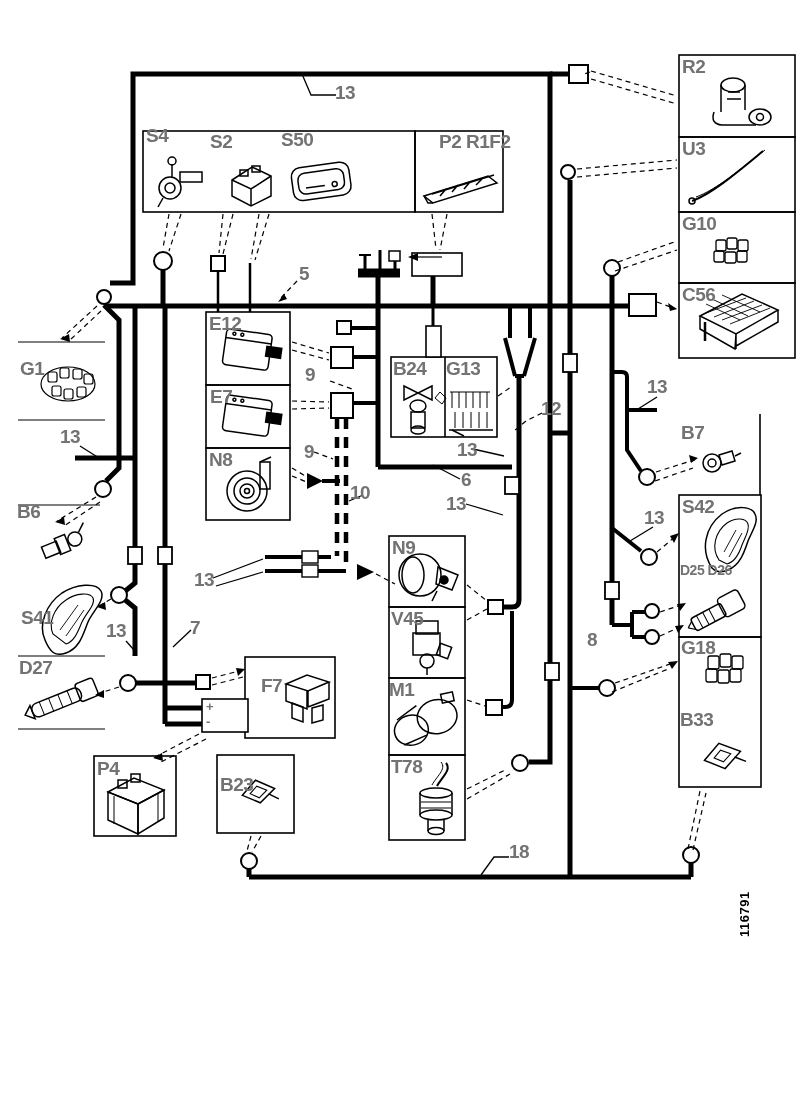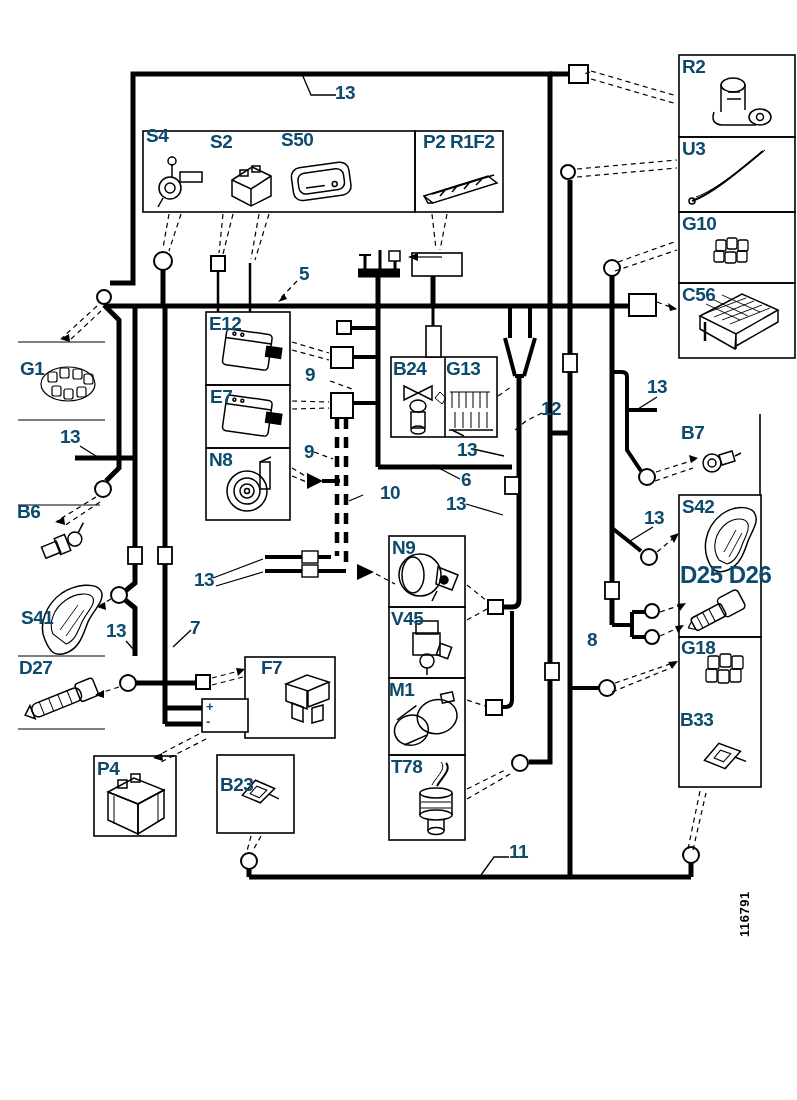--- a/index.html
+++ b/index.html
@@ -1,19 +1,19 @@
 <!DOCTYPE html>
 <html><head>
 <meta charset="utf-8">
 <style>
   html,body{margin:0;padding:0;background:#fff;}
   #stage{position:relative;width:797px;height:1100px;background:#ffffff;overflow:hidden;
          font-family:"Liberation Sans",sans-serif;}
   #art{position:absolute;left:0;top:0;}
-  .lbl{position:absolute;font:bold 19px "Liberation Sans",sans-serif;color:#0c4a6e;
+  .lbl{position:absolute;font:bold 19px "Liberation Sans",sans-serif;color:#737373;
        letter-spacing:-0.5px;white-space:nowrap;line-height:1;}
   .sm{font-size:13px;letter-spacing:0;}
   #pn{position:absolute;left:737px;top:937px;transform:rotate(-90deg);transform-origin:0 0;
       font:bold 13px "Liberation Sans",sans-serif;color:#000;letter-spacing:0.5px;}
 </style>
 </head>
 <body>
 
 <div id="stage">
 
@@ -400,62 +400,62 @@
       <path d="M286,684 V701 L307,709 V691 M329,682 V699 L308,707 M308,691 V707"></path>
       <polygon points="292,703 303,707 303,722 292,718"></polygon>
       <polygon points="312,708 323,705 323,720 312,723"></polygon>
     </g>
   </g>
 </svg>
 
   <div class="lbl" style="left:146px;top:126px">S4</div>
   <div class="lbl" style="left:210px;top:132px">S2</div>
   <div class="lbl" style="left:281px;top:130px">S50</div>
-  <div class="lbl" style="left:423px;top:132px">P2 R1F2</div>
+  <div class="lbl" style="left:439px;top:132px">P2 R1F2</div>
   <div class="lbl" style="left:209px;top:314px">E12</div>
   <div class="lbl" style="left:210px;top:387px">E7</div>
   <div class="lbl" style="left:209px;top:450px">N8</div>
   <div class="lbl" style="left:393px;top:359px">B24</div>
   <div class="lbl" style="left:446px;top:359px">G13</div>
   <div class="lbl" style="left:392px;top:538px">N9</div>
   <div class="lbl" style="left:391px;top:609px">V45</div>
   <div class="lbl" style="left:389px;top:680px">M1</div>
   <div class="lbl" style="left:391px;top:757px">T78</div>
-  <div class="lbl" style="left:261px;top:658px">F7</div>
+  <div class="lbl" style="left:261px;top:676px">F7</div>
   <div class="lbl" style="left:97px;top:759px">P4</div>
   <div class="lbl" style="left:220px;top:775px">B23</div>
   <div class="lbl" style="left:682px;top:57px">R2</div>
   <div class="lbl" style="left:682px;top:139px">U3</div>
   <div class="lbl" style="left:682px;top:214px">G10</div>
   <div class="lbl" style="left:682px;top:285px">C56</div>
   <div class="lbl" style="left:681px;top:423px">B7</div>
   <div class="lbl" style="left:682px;top:497px">S42</div>
-  <div class="lbl" style="left:680px;top:563px;font-size:24px">D25 D26</div>
+  <div class="lbl" style="left:680px;top:563px;font-size:14px">D25 D26</div>
   <div class="lbl" style="left:681px;top:638px">G18</div>
   <div class="lbl" style="left:680px;top:710px">B33</div>
   <div class="lbl" style="left:20px;top:359px">G1</div>
   <div class="lbl" style="left:17px;top:502px">B6</div>
   <div class="lbl" style="left:21px;top:608px">S41</div>
   <div class="lbl" style="left:19px;top:658px">D27</div>
 
   <div class="lbl" style="left:335px;top:83px">13</div>
   <div class="lbl" style="left:299px;top:264px">5</div>
   <div class="lbl" style="left:305px;top:365px">9</div>
   <div class="lbl" style="left:304px;top:442px">9</div>
-  <div class="lbl" style="left:380px;top:483px">10</div>
+  <div class="lbl" style="left:350px;top:483px">10</div>
   <div class="lbl" style="left:457px;top:440px">13</div>
   <div class="lbl" style="left:461px;top:470px">6</div>
   <div class="lbl" style="left:446px;top:494px">13</div>
   <div class="lbl" style="left:541px;top:399px">12</div>
   <div class="lbl" style="left:194px;top:570px">13</div>
   <div class="lbl" style="left:60px;top:427px">13</div>
   <div class="lbl" style="left:106px;top:621px">13</div>
   <div class="lbl" style="left:190px;top:618px">7</div>
   <div class="lbl" style="left:587px;top:630px">8</div>
   <div class="lbl" style="left:647px;top:377px">13</div>
   <div class="lbl" style="left:644px;top:508px">13</div>
-  <div class="lbl" style="left:509px;top:842px">11</div>
+  <div class="lbl" style="left:509px;top:842px">18</div>
 
   <div class="lbl sm" style="left:206px;top:700px">+</div>
   <div class="lbl sm" style="left:206px;top:715px">-</div>
 
   <div id="pn">116791</div>
 </div>
 
 </body></html>

